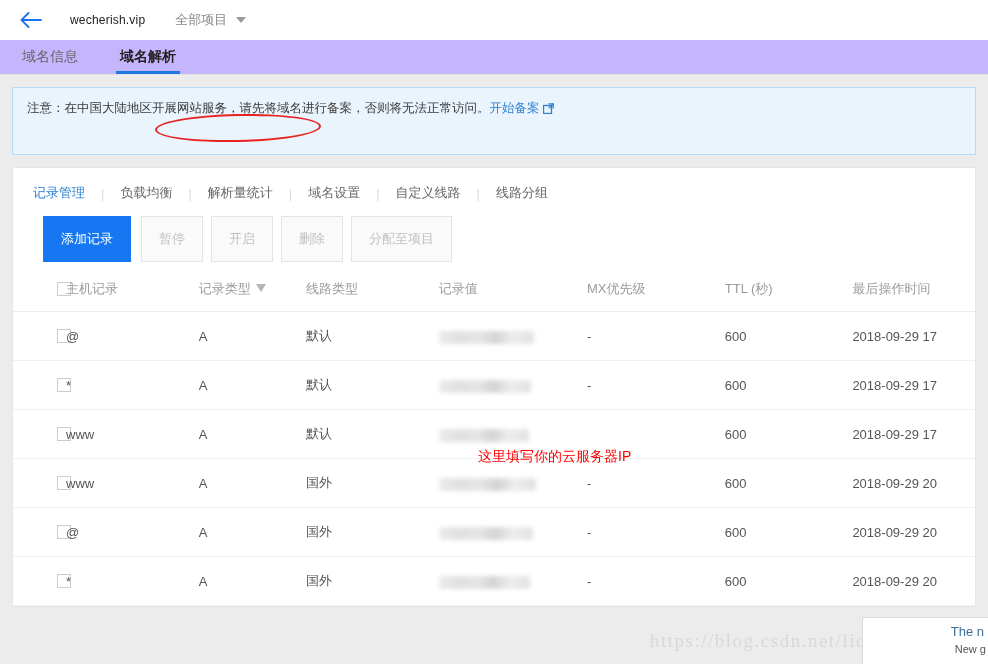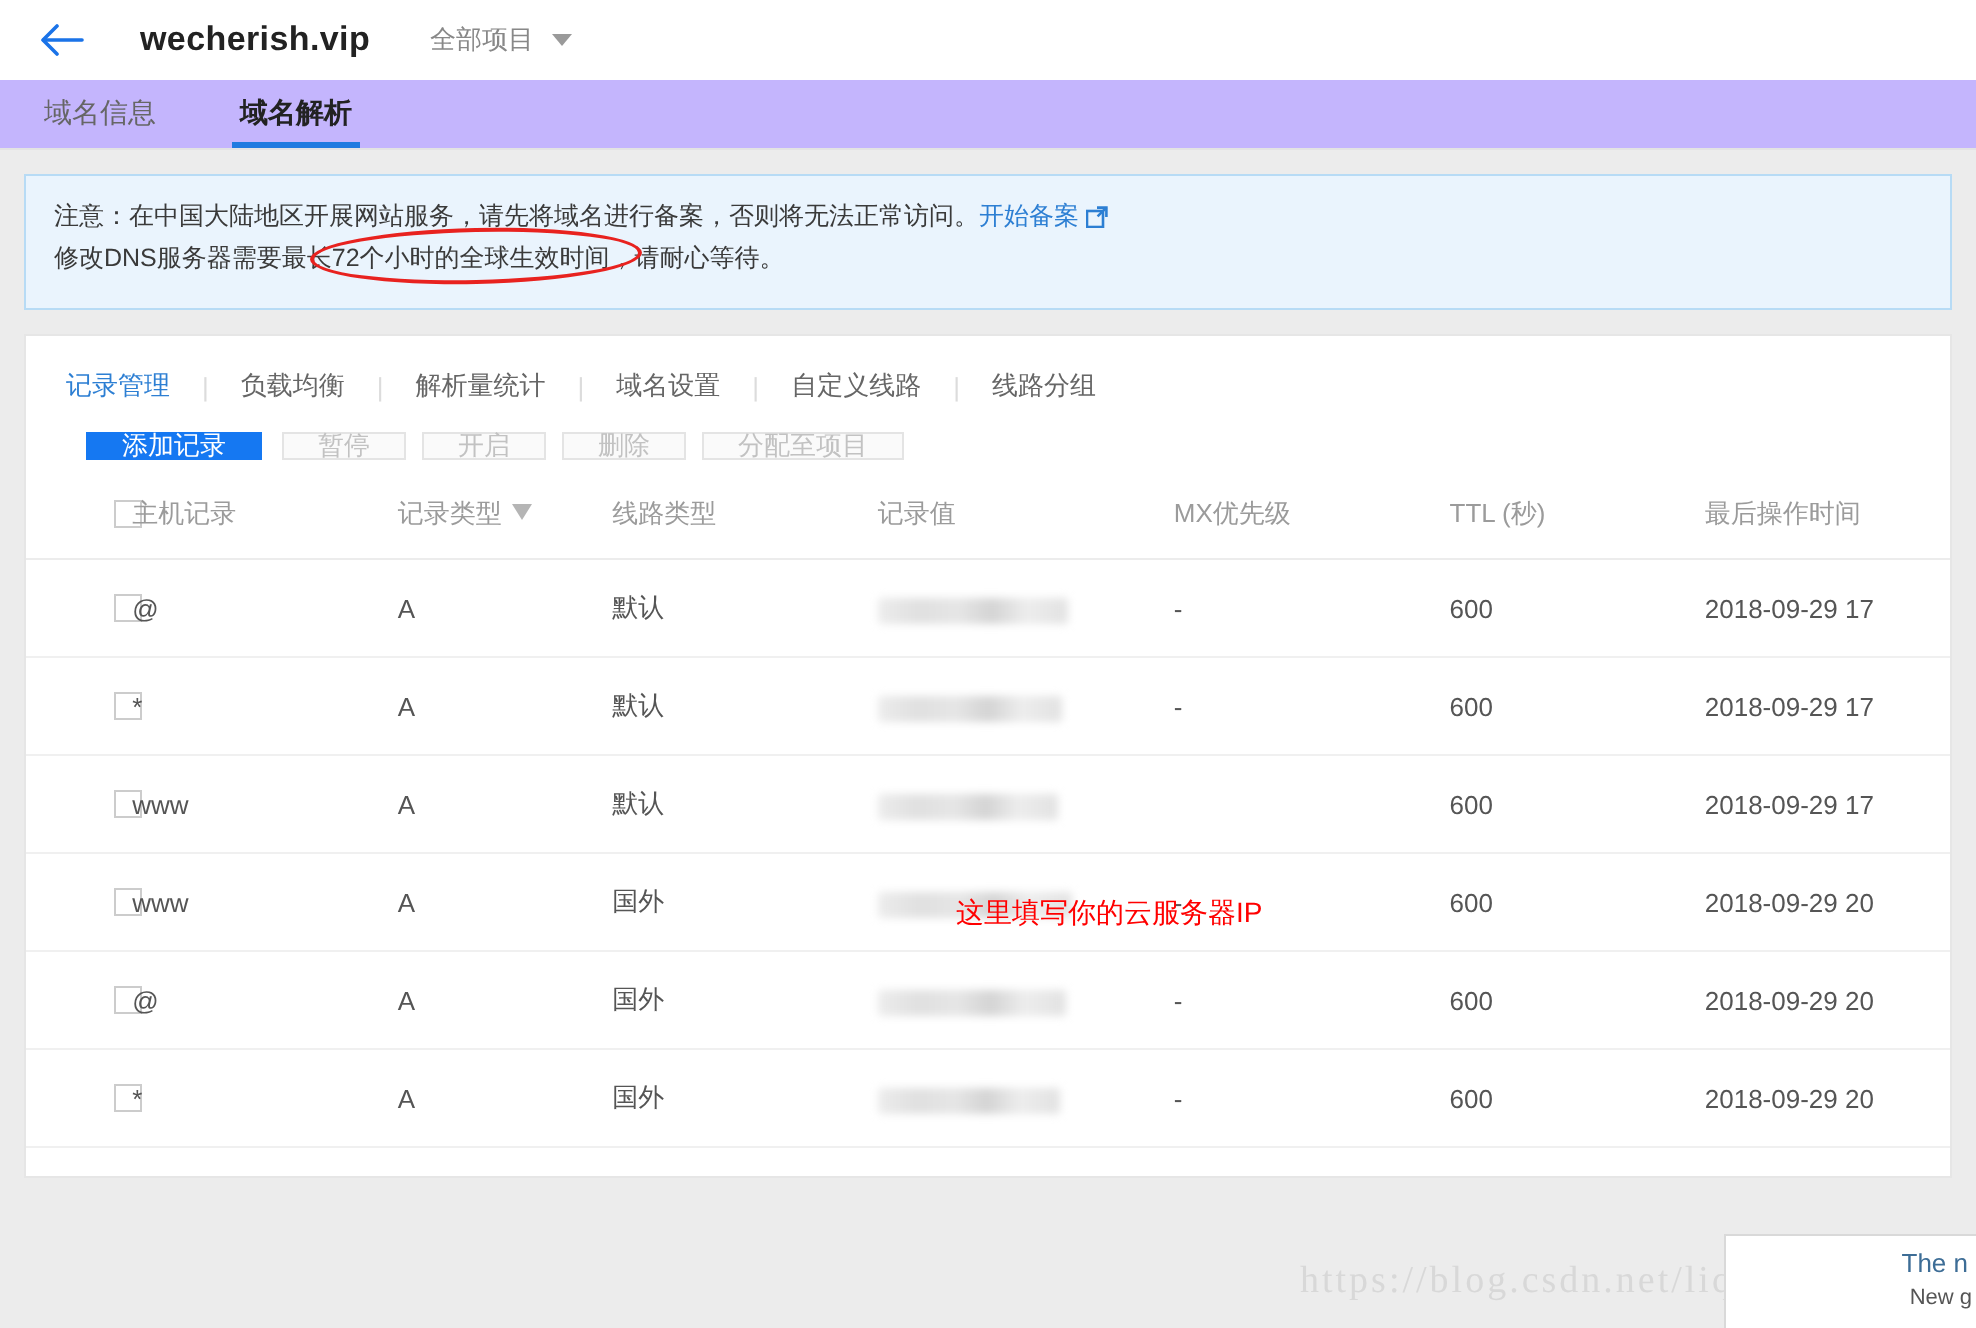--- a/index.html
+++ b/index.html
@@ -28,22 +28,22 @@
   .back-arrow {
     width: 26px;
     height: 26px;
     display: flex;
     align-items: center;
     justify-content: center;
     cursor: pointer;
   }
   .back-arrow svg { display:block; }
   .site-title {
-    font-size: 17px;
-    font-weight: bold;
+    font-size: 12px;
+    font-weight: normal;
     color: #222;
     margin-left: 26px;
     letter-spacing: 0.2px;
   }
   .project-select {
     margin-left: 30px;
     display: flex;
     align-items: center;
     color: #888;
     font-size: 13px;
@@ -158,21 +158,21 @@
     user-select: none;
   }
 
   .btnrow {
     display: flex;
     align-items: center;
     padding: 0 0 0 30px;
     margin-bottom: 18px;
   }
   .btn {
-    height: 14px;
+    height: 46px;
     padding: 0 17px;
     font-size: 13px;
     border: 1px solid #d5d5d5;
     background: #fff;
     color: #333;
     display: flex;
     align-items: center;
     justify-content: center;
     cursor: pointer;
     box-sizing: border-box;
@@ -329,21 +329,20 @@
 
 <div class="banner-wrap">
   <div class="banner">
     <div class="line">
       <span>注意：在中国大陆地区开展网站服务，请先将域名进行备案，否则将无法正常访问。</span><a class="lnk">开始备案</a><span class="ext-ico"><svg width="11" height="11" viewBox="0 0 11 11">
             <rect x="0.5" y="2.5" width="8" height="8" fill="none" stroke="#2d7fd3" stroke-width="1.3"></rect>
             <path d="M5.5 0.8 H10.2 V5.5" fill="none" stroke="#2d7fd3" stroke-width="1.3"></path>
             <path d="M10.2 0.8 L5.8 5.2" stroke="#2d7fd3" stroke-width="1.3"></path>
           </svg></span>
     </div>
-    <div class="line">修改DNS服务器需要最长72个小时的全球生效时间，请耐心等待。</div>
     <div class="red-ellipse"></div>
   </div>
 </div>
 
 <div class="card-wrap">
   <div class="card">
 
     <div class="subtabs">
       <div class="subtab active">记录管理</div>
       <span class="subtab-sep">|</span>

